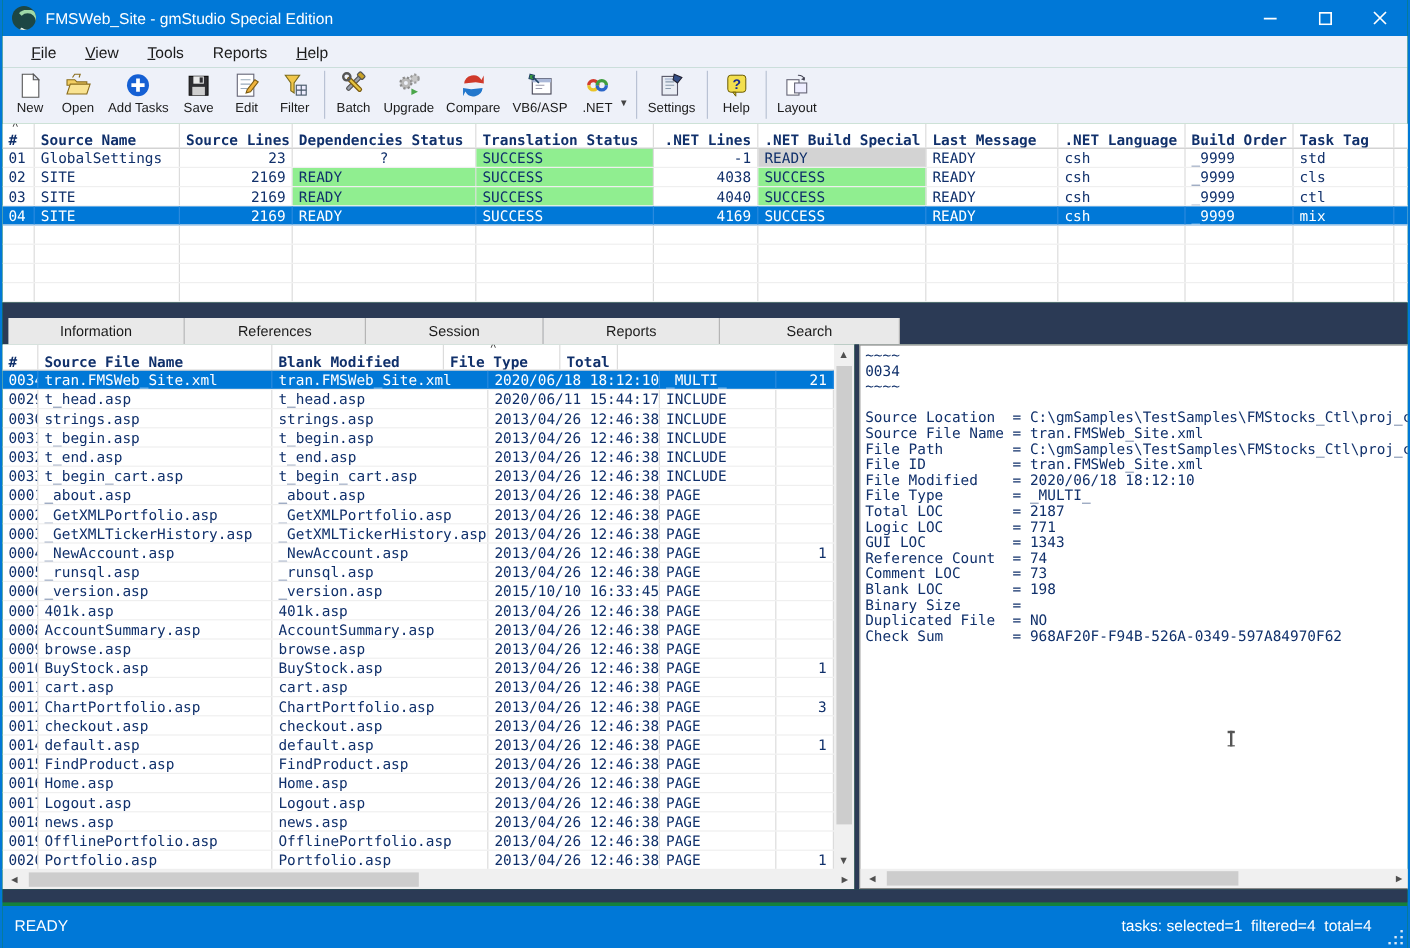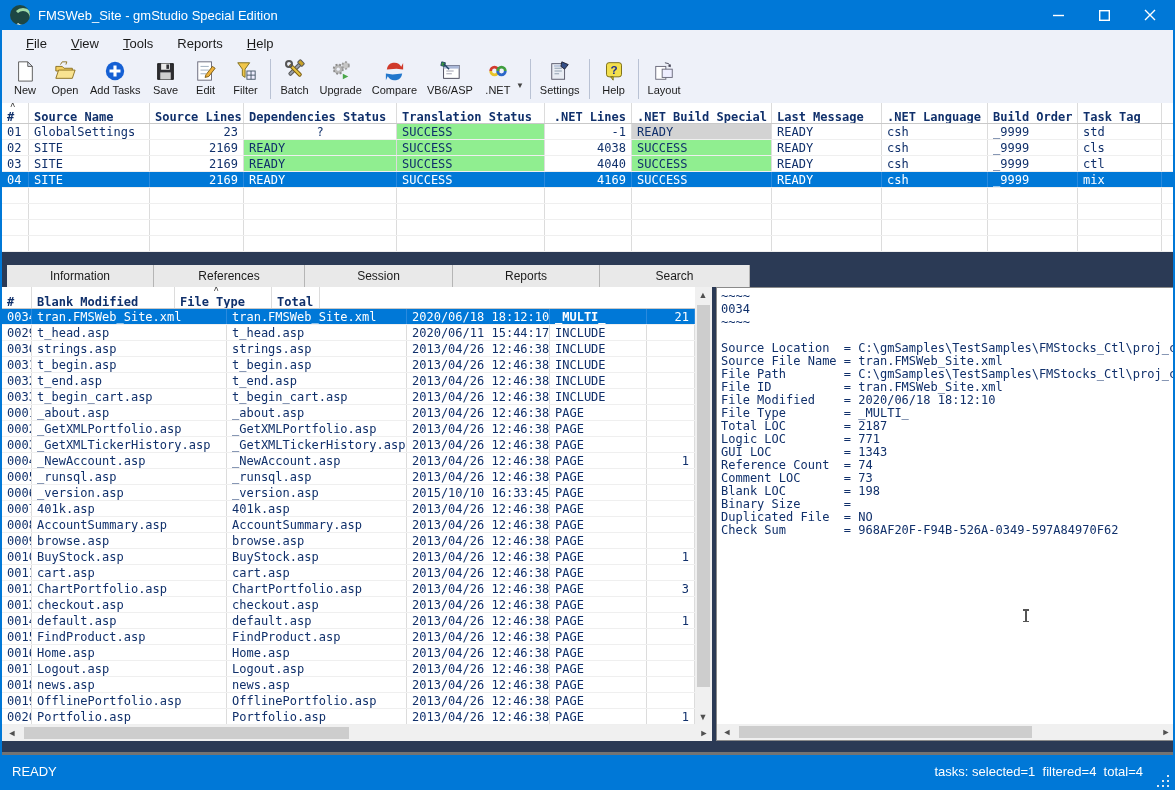--- a/index.html
+++ b/index.html
@@ -1,16 +1,16 @@
 <!DOCTYPE html>
 <html><head>
 <meta charset="utf-8">
 <style>
   html,body{margin:0;padding:0;background:#9aa7b8;}
-  #app{position:relative;width:1175px;height:790px;background:#737373;overflow:hidden;
+  #app{position:relative;width:1175px;height:790px;background:#15803d;overflow:hidden;
        font-family:"Liberation Sans",sans-serif;border-left:2px solid #0078D7;border-right:2px solid #0078D7;box-sizing:border-box;}
   
   .titlebar{position:absolute;left:0;top:0;width:100%;height:30px;background:#0078D7;display:flex;align-items:center;}
   .app-icon{width:20px;height:20px;margin:0 8px 0 8px;border-radius:50%;background:#1d4744;position:relative;overflow:hidden;flex:0 0 auto;}
   .app-icon:before{content:"";position:absolute;left:3px;top:3px;width:14px;height:14px;border-radius:50%;border:3px solid #9fd9a8;border-left-color:transparent;border-bottom-color:#e8f6ea;}
   .title-text{color:#fff;font-size:13px;}
   .win-btns{margin-left:auto;display:flex;height:100%;}
   .win-btn{width:46px;height:100%;display:flex;align-items:center;justify-content:center;color:#fff;font-size:14px;}
   .win-btn svg{display:block}
   
@@ -374,30 +374,31 @@
       <span class="tab" style="width: 147px;">Information</span>
       <span class="tab" style="width: 151px;">References</span>
       <span class="tab" style="width: 148px;">Session</span>
       <span class="tab" style="width: 147px;">Reports</span>
       <span class="tab" style="width: 150px;">Search</span>
     </div>
 
   <div class="grid" id="filegrid" style="left:0;top:287px;width:693px;height:438px;">
       <div class="ghead" style="height: 22px;">
         <div class="gcell" style="width: 30px; line-height: 30px;"><span>#</span></div>
+        <div class="gcell" style="width: 195px; line-height: 30px;"><span>Source File Name</span></div>
         <div class="gcell" style="width: 143px; line-height: 30px;"><span>Blank Modified</span></div>
         <div class="gcell" style="width: 97px; line-height: 30px;"><span class="sort-arrow" style="left: 40%;">˄</span><span>File Type</span></div>
         <div class="gcell num" style="width: 48px; line-height: 30px;"><span>Total L</span></div>
       </div>
       <div class="grow row-sel" style="height: 16px;">
         <div class="gcell" style="width: 30px;">0034</div>
         <div class="gcell" style="width: 195px;">tran.FMSWeb_Site.xml</div>
         <div class="gcell" style="width: 180px;">tran.FMSWeb_Site.xml</div>
         <div class="gcell" style="width: 143px;">2020/06/18 18:12:10</div>
-        <div class="gcell" style="width: 97px; font-weight: bold;">_MULTI_</div>
+        <div class="gcell" style="width: 97px;">_MULTI_</div>
         <div class="gcell num" style="width: 48px;">21</div>
       </div>
       <div class="grow" style="height: 16px;">
         <div class="gcell" style="width: 30px;">0029</div>
         <div class="gcell" style="width: 195px;">t_head.asp</div>
         <div class="gcell" style="width: 180px;">t_head.asp</div>
         <div class="gcell" style="width: 143px;">2020/06/11 15:44:17</div>
         <div class="gcell" style="width: 97px;">INCLUDE</div>
         <div class="gcell num" style="width: 48px;"></div>
       </div>

